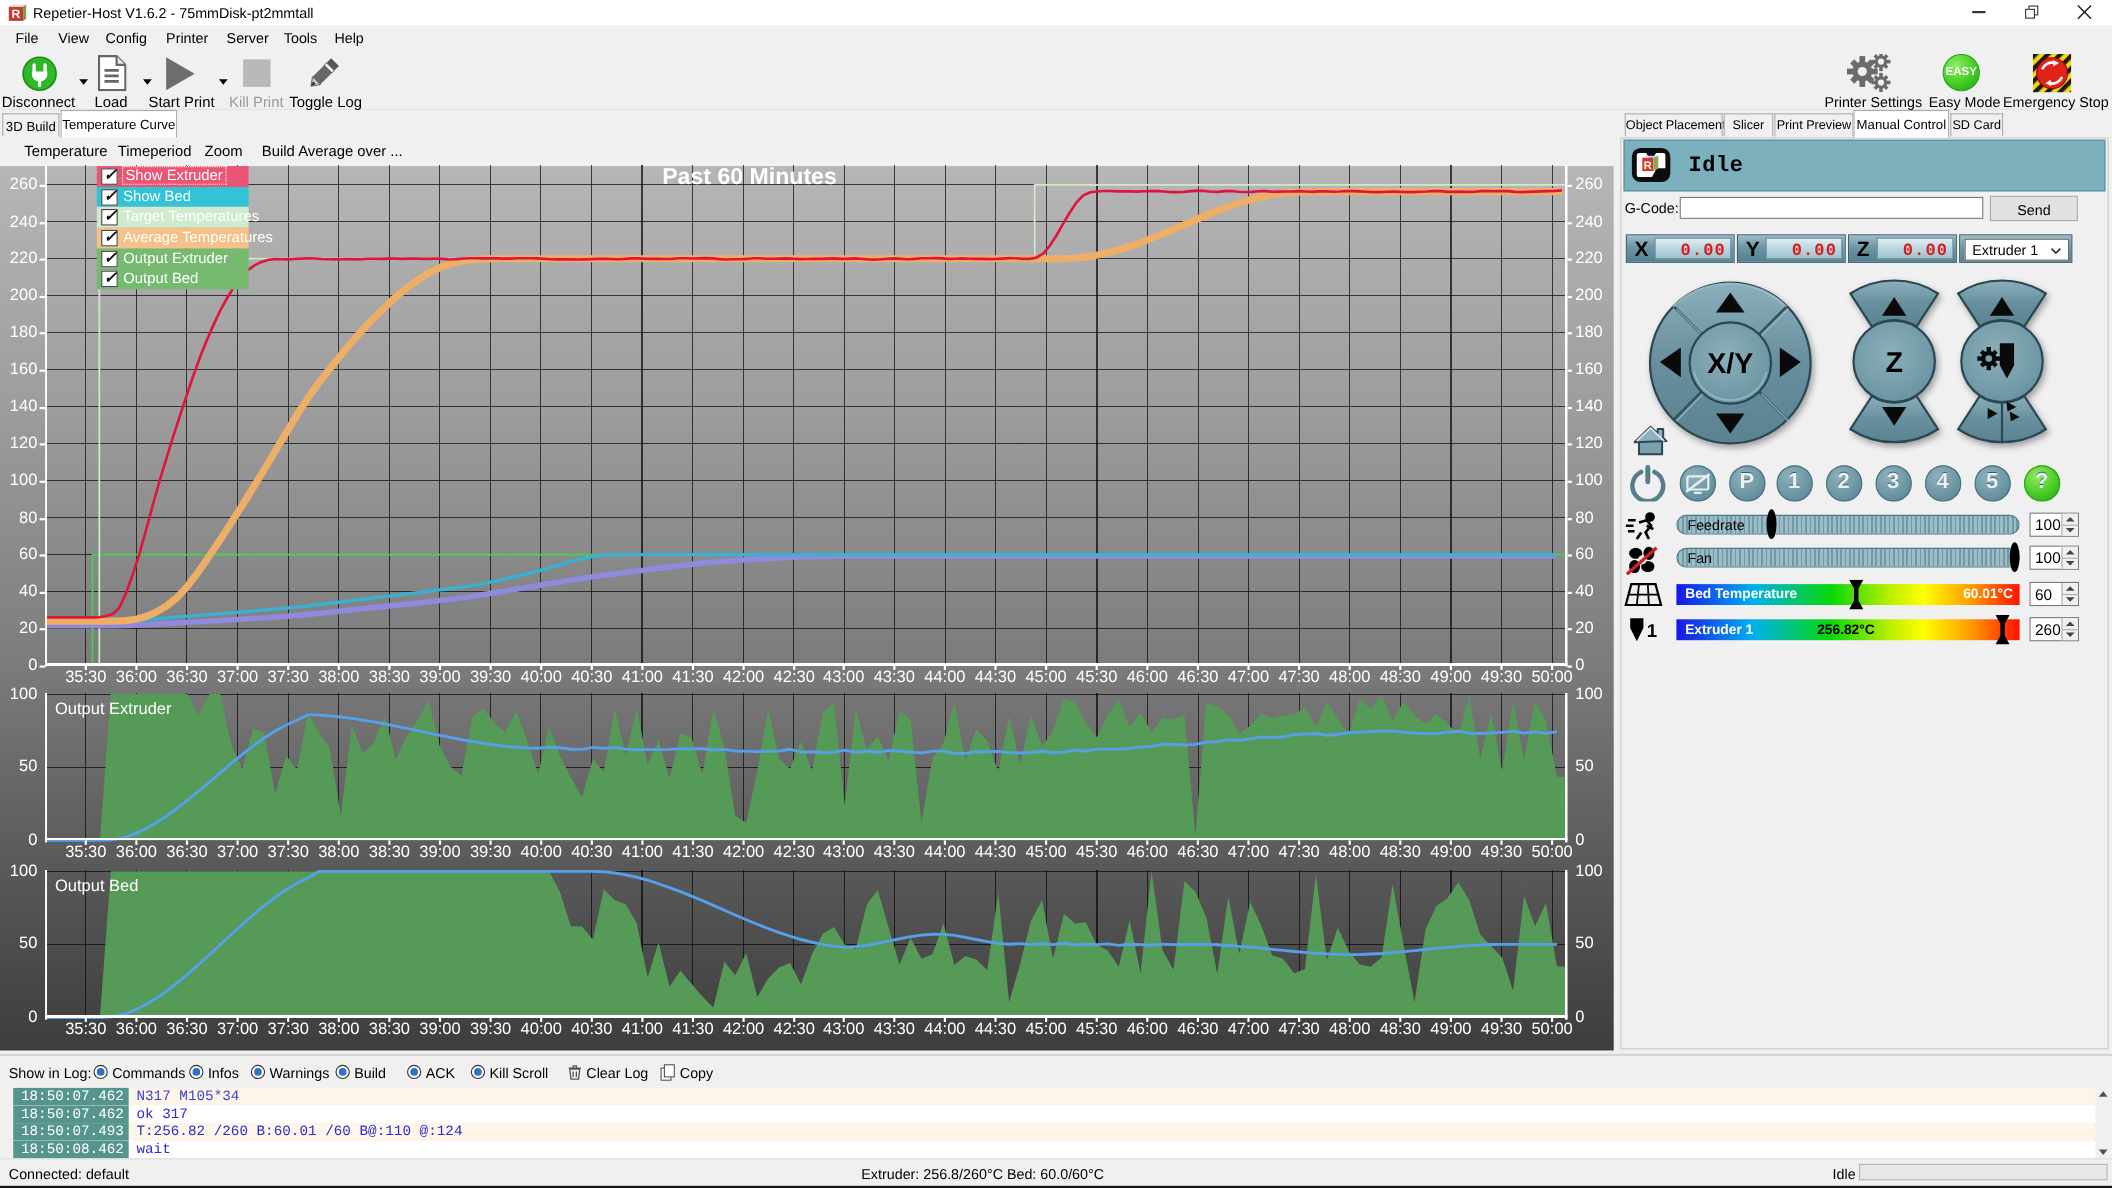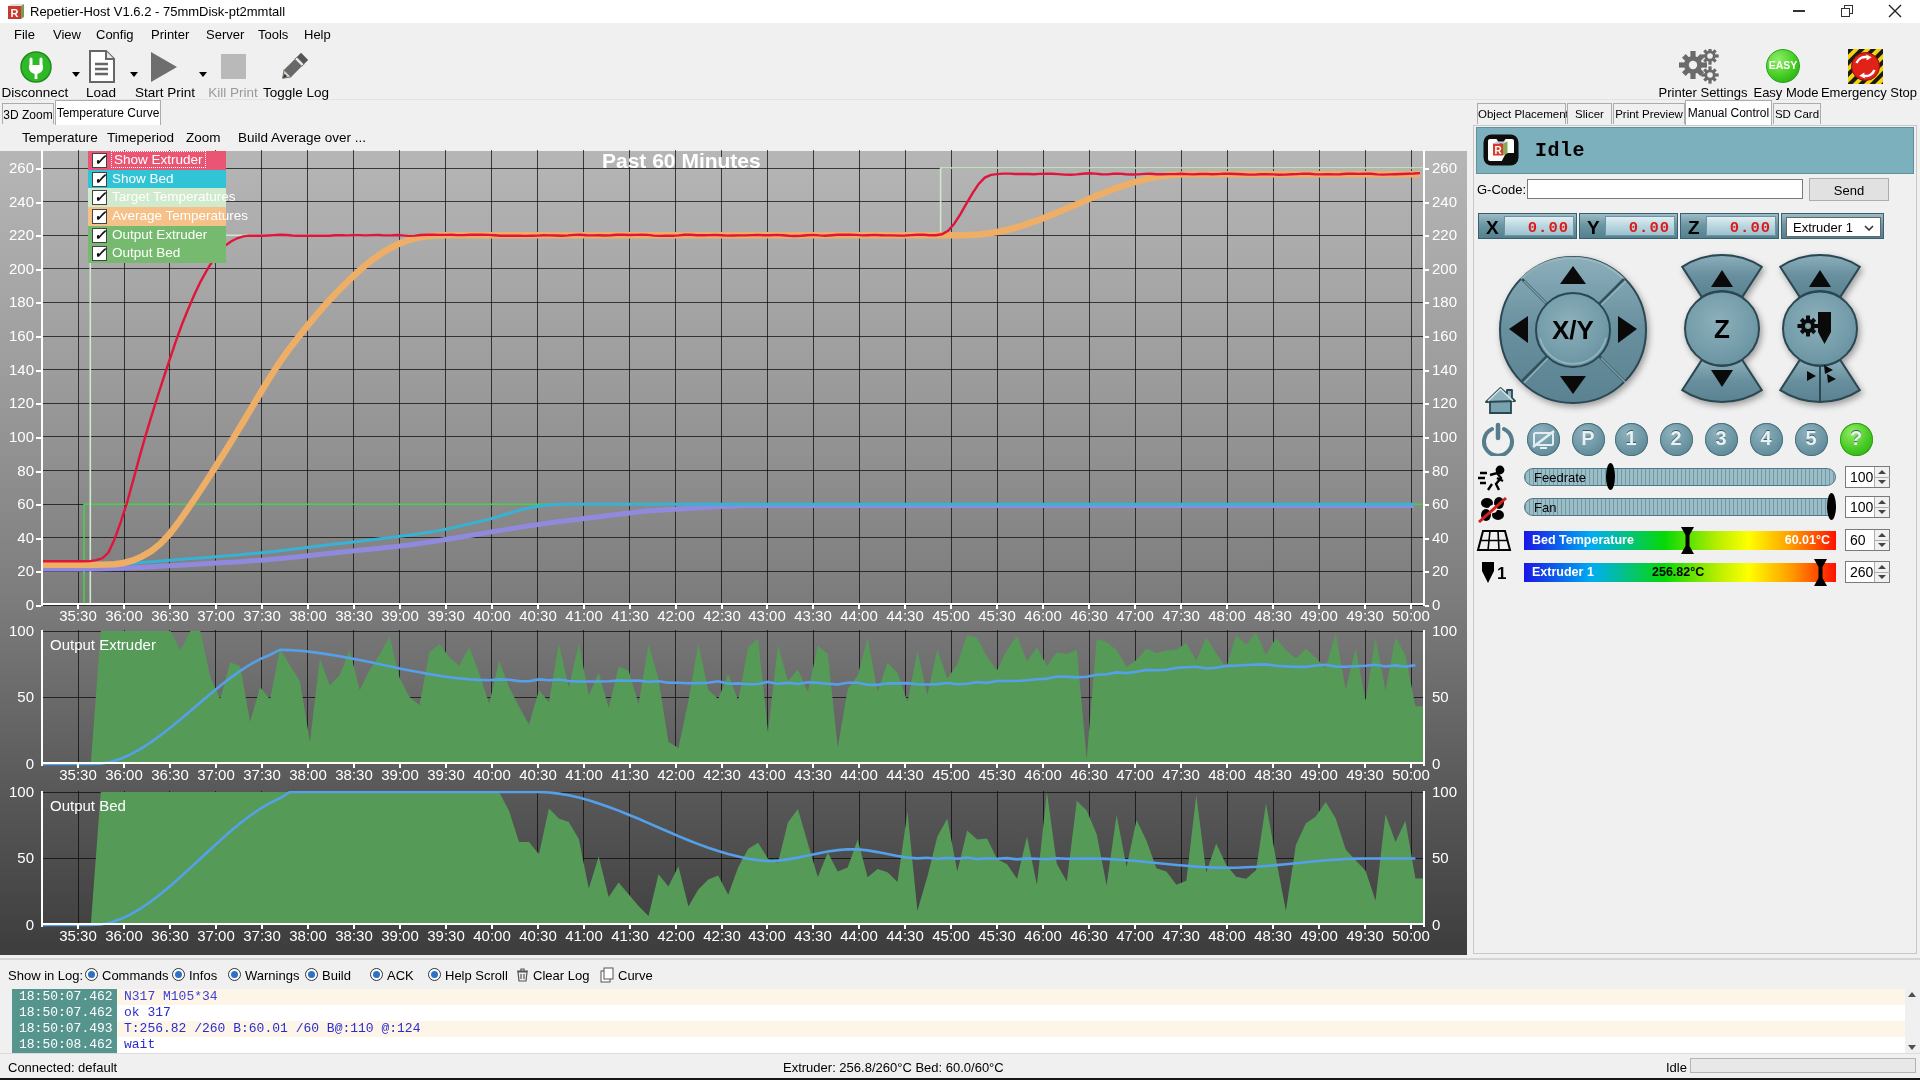--- a/index.html
+++ b/index.html
@@ -180,21 +180,21 @@
         </g>
   <path d="M18.2,5.5 l5.5,2.8 l-5,3.2 Z" fill="#fff"></path>
         <path d="M16.8,29.5 l-5.5,-2.8 l5,-3.2 Z" fill="#fff"></path>
  </svg>
  <div class="lab">Emergency Stop</div>
 </div>
 
 </div>
 
 <div class="tabrow" style="left:0;top:100px;width:1467px">
- <div class="tab" style="left:2px;width:52px">3D Zoom</div>
+ <div class="tab" style="left:2px;width:52px">3D Build</div>
  <div class="tab active" style="left:55px;width:106px">Temperature Curve</div>
 </div>
 
 <div id="chartmenu">
  <span style="left:22px">Temperature</span>
     <span style="left:107px">Timeperiod</span>
     <span style="left:186px">Zoom</span>
     <span style="left:238px">Build Average over ...</span>
 </div>
 
@@ -613,30 +613,30 @@
     <span class="itm" style="left:102px">Commands</span>
  <i class="radio" style="left:172px"></i>
     <span class="itm" style="left:189px">Infos</span>
  <i class="radio" style="left:228px"></i>
     <span class="itm" style="left:245px">Warnings</span>
  <i class="radio" style="left:305px"></i>
     <span class="itm" style="left:322px">Build</span>
  <i class="radio" style="left:370px"></i>
     <span class="itm" style="left:387px">ACK</span>
  <i class="radio" style="left:428px"></i>
-    <span class="itm" style="left:445px">Help Scroll</span>
+    <span class="itm" style="left:445px">Kill Scroll</span>
  <svg class="abs" style="left:516px;top:8px" width="13" height="14">
       <path d="M2,4 h9 l-1,9 h-7 Z M1,3 h11 M5,3 v-2 h3 v2 M5,6 v5 M8,6 v5" stroke="#555" fill="none" stroke-width="1.2"></path>
     </svg>
  <span class="itm" style="left:533px">Clear Log</span>
  <svg class="abs" style="left:600px;top:7px" width="15" height="16">
       <rect x="1" y="4" width="9" height="11" fill="#fff" stroke="#555"></rect>
       <rect x="4" y="1" width="9" height="11" fill="#fff" stroke="#555"></rect>
     </svg>
- <span class="itm" style="left:618px">Curve</span>
+ <span class="itm" style="left:618px">Copy</span>
 </div>
 
 <div class="logrow" style="top:989px;background:#fdf6e8">
     <span class="lr-ts">18:50:07.462</span>
     <span class="lr-tx" style="color:#4040d8">N317 M105*34</span>
   </div>
 <div class="logrow" style="top:1005px;background:#fff">
     <span class="lr-ts">18:50:07.462</span>
     <span class="lr-tx">ok 317</span>
   </div>

